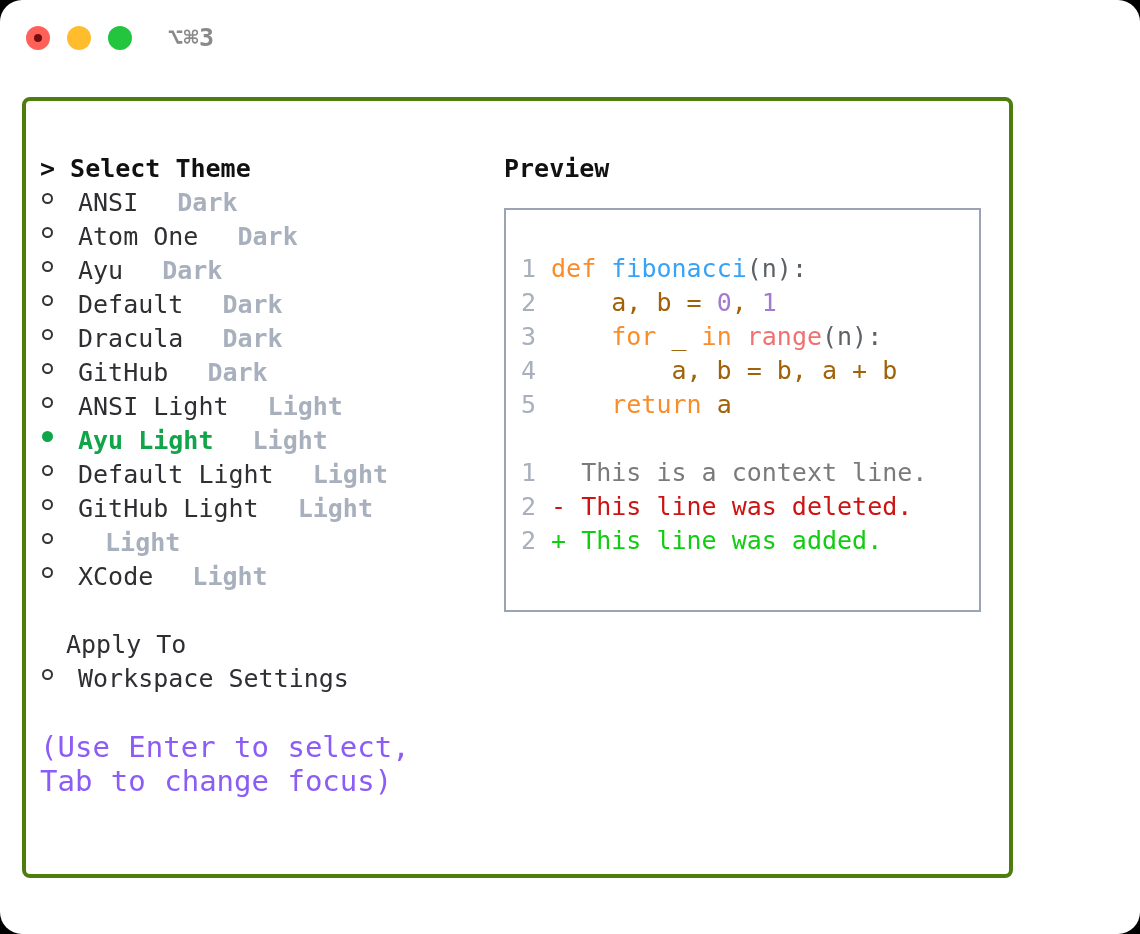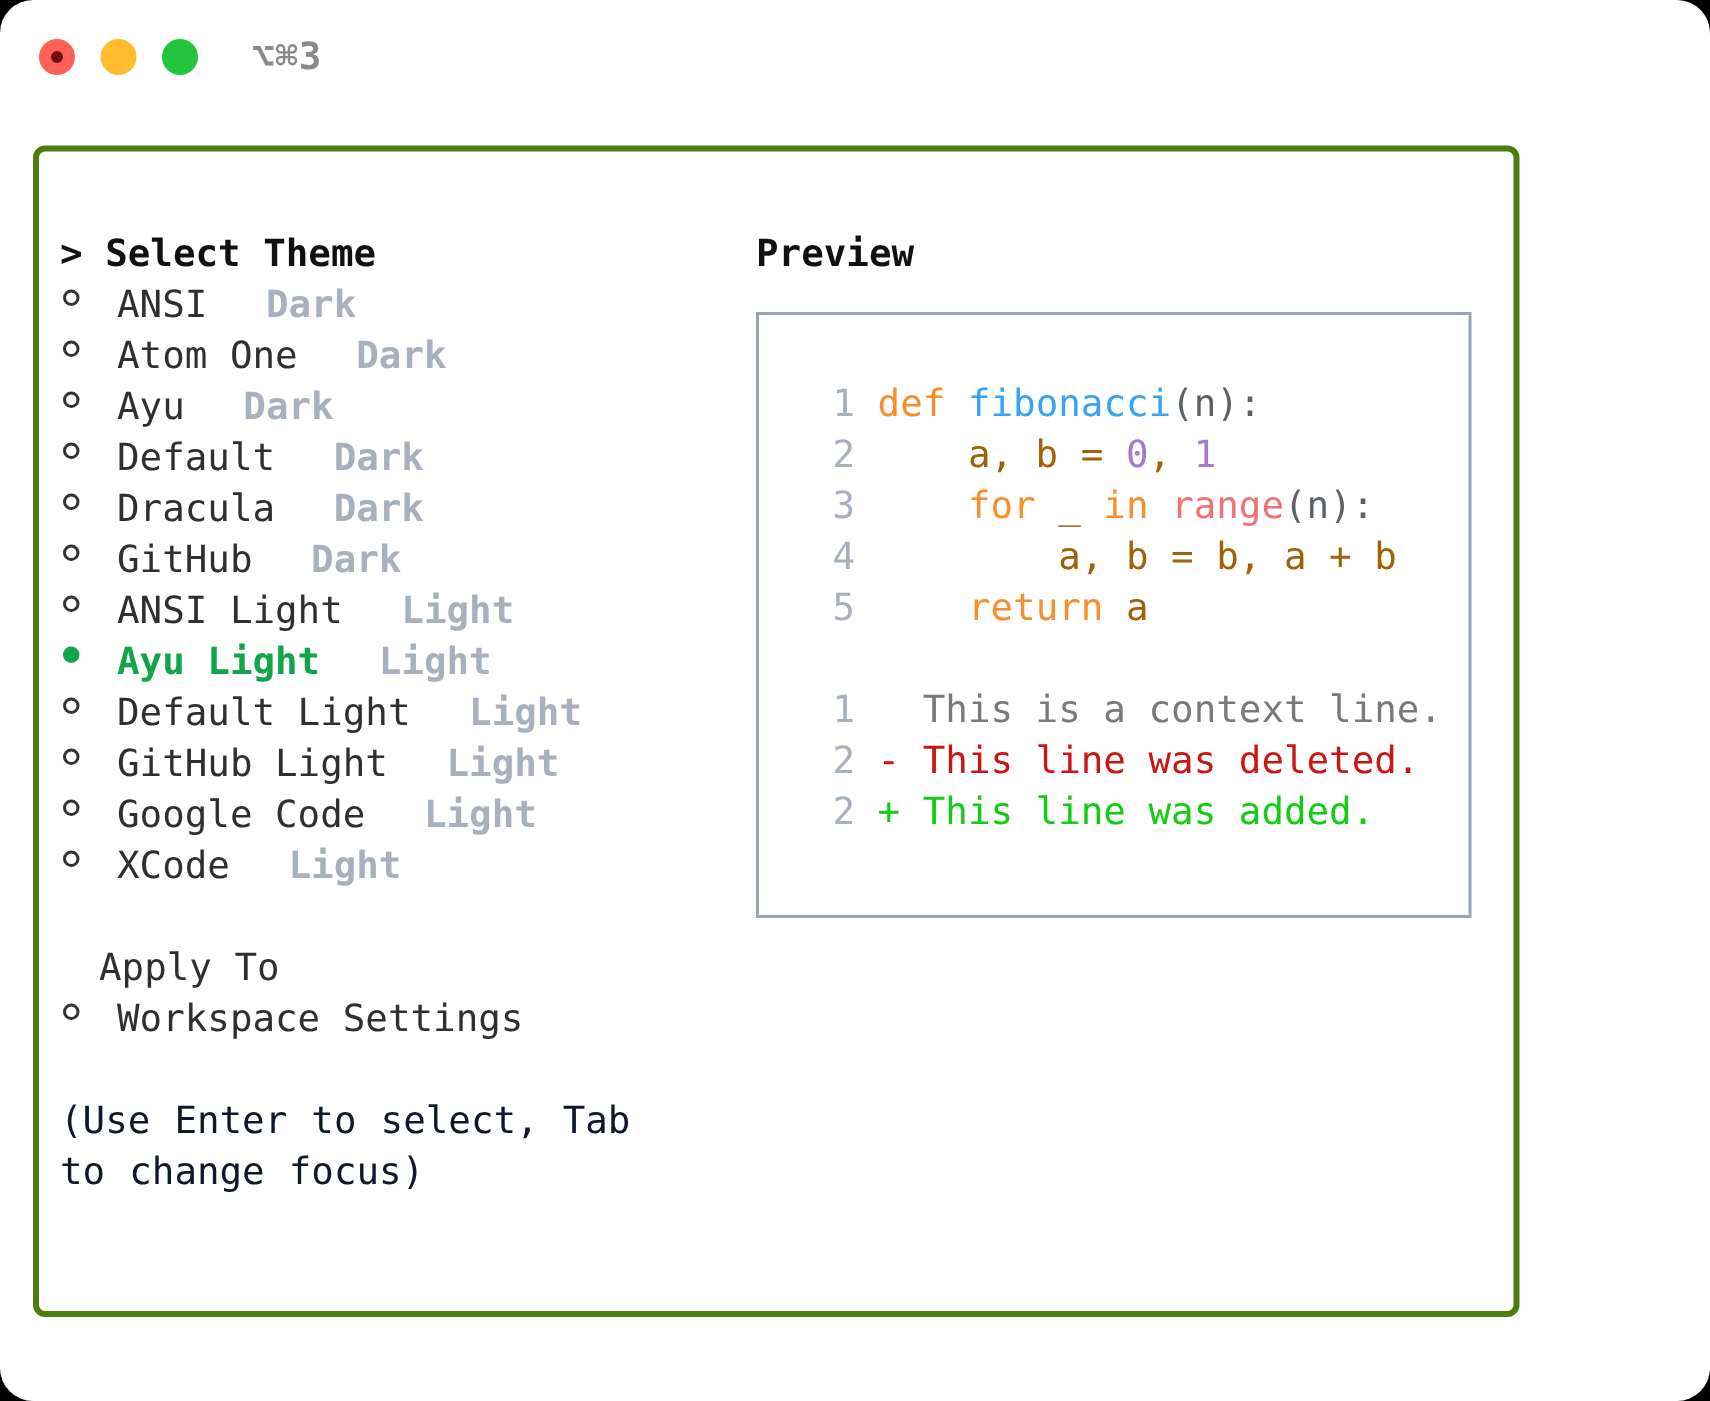--- a/index.html
+++ b/index.html
@@ -153,23 +153,23 @@
     font-weight: normal;
     color: #2f2f33;
     line-height: 34px;
     height: 34px;
     padding-left: 26px;
     white-space: pre;
   }
   .spacer-row { height: 34px; }
 
   .hint {
-    font-size: 25px;
-    line-height: 34px;
-    color: #0f172a;
+    font-size: 29px;
+    line-height: 34px;
+    color: #8b5cf6;
     width: 405px;
     word-spacing: 1px;
   }
 
   
   .right-col {
     position: absolute;
     left: 478px;
     top: 51px;
     width: 500px;
@@ -184,21 +184,20 @@
     border: 2px solid #9aa4b2;
     background: #ffffff;
   }
   .code {
     position: absolute;
     left: 14px;
     top: 42px;
     font-size: 25px;
     line-height: 34px;
     white-space: pre;
-    margin-left: 34px;
   }
   .code-line { height: 34px; white-space: pre; }
   .ln {
     color: #a8b0bd;
     display: inline-block;
     width: 16px;
     text-align: right;
   }
   .tok-kw      { color: #fa8d29; }
   .tok-fn      { color: #36a3f7; }
@@ -233,21 +232,21 @@
             <div class="opt-row"><span class="bullet"><span class="dot hollow"></span></span><span class="opt-label">ANSI</span><span class="opt-gap"> </span><span class="opt-badge">Dark</span></div>
             <div class="opt-row"><span class="bullet"><span class="dot hollow"></span></span><span class="opt-label">Atom One</span><span class="opt-gap"> </span><span class="opt-badge">Dark</span></div>
             <div class="opt-row"><span class="bullet"><span class="dot hollow"></span></span><span class="opt-label">Ayu</span><span class="opt-gap"> </span><span class="opt-badge">Dark</span></div>
             <div class="opt-row"><span class="bullet"><span class="dot hollow"></span></span><span class="opt-label">Default</span><span class="opt-gap"> </span><span class="opt-badge">Dark</span></div>
             <div class="opt-row"><span class="bullet"><span class="dot hollow"></span></span><span class="opt-label">Dracula</span><span class="opt-gap"> </span><span class="opt-badge">Dark</span></div>
             <div class="opt-row"><span class="bullet"><span class="dot hollow"></span></span><span class="opt-label">GitHub</span><span class="opt-gap"> </span><span class="opt-badge">Dark</span></div>
             <div class="opt-row"><span class="bullet"><span class="dot hollow"></span></span><span class="opt-label">ANSI Light</span><span class="opt-gap"> </span><span class="opt-badge">Light</span></div>
             <div class="opt-row selected"><span class="bullet"><span class="dot filled"></span></span><span class="opt-label">Ayu Light</span><span class="opt-gap"> </span><span class="opt-badge">Light</span></div>
             <div class="opt-row"><span class="bullet"><span class="dot hollow"></span></span><span class="opt-label">Default Light</span><span class="opt-gap"> </span><span class="opt-badge">Light</span></div>
             <div class="opt-row"><span class="bullet"><span class="dot hollow"></span></span><span class="opt-label">GitHub Light</span><span class="opt-gap"> </span><span class="opt-badge">Light</span></div>
-            <div class="opt-row"><span class="bullet"><span class="dot hollow"></span></span><span class="opt-label">Google Code</span><span class="opt-gap"> </span><span class="opt-badge">Light</span></div>
+            <div class="opt-row"><span class="bullet"><span class="dot hollow"></span></span><span class="opt-gap"> </span><span class="opt-badge">Light</span></div>
             <div class="opt-row"><span class="bullet"><span class="dot hollow"></span></span><span class="opt-label">XCode</span><span class="opt-gap"> </span><span class="opt-badge">Light</span></div>
           </div>
 
         <div class="spacer-row"></div>
 
         <div class="sub-header">Apply To</div>
         <div id="apply-rows">
             <div class="opt-row"><span class="bullet"><span class="dot hollow"></span></span><span class="opt-label">Workspace Settings</span></div>
           </div>
 

